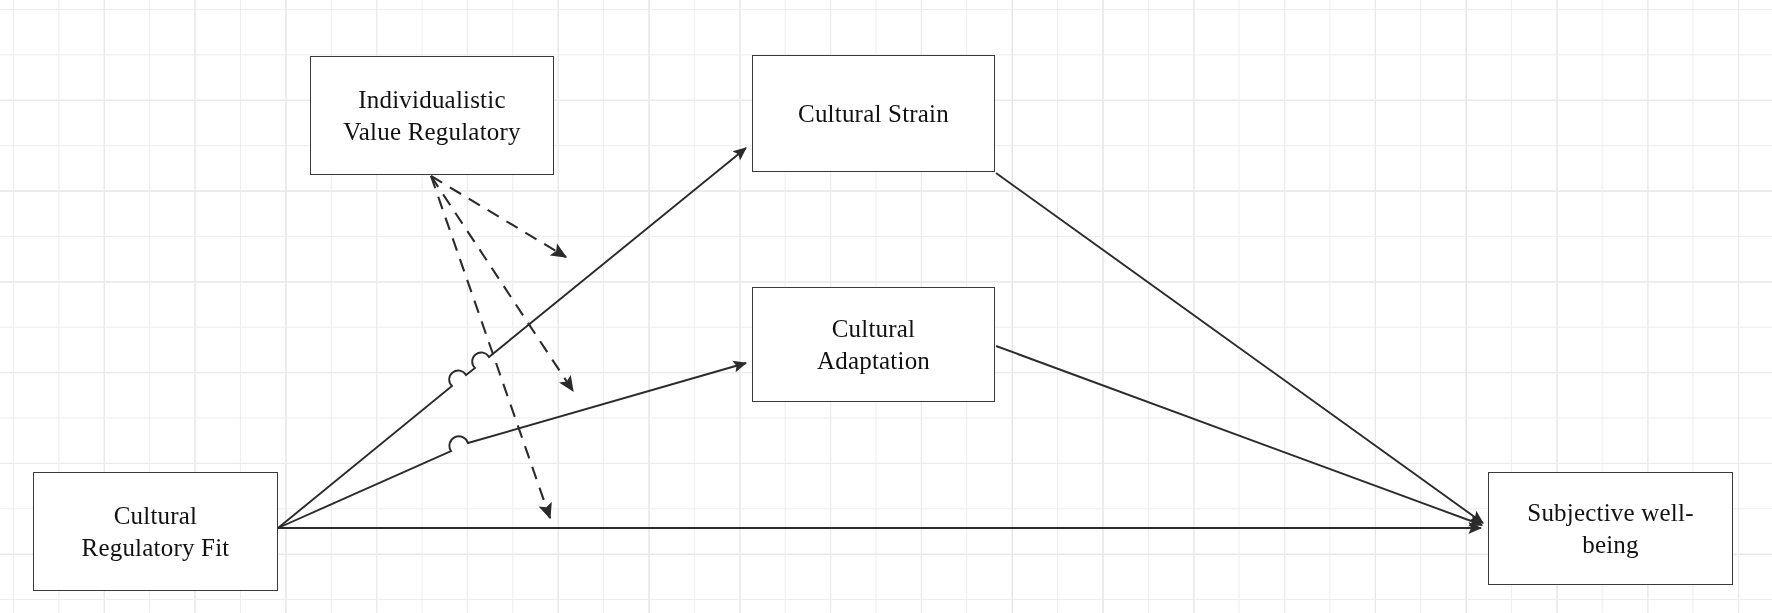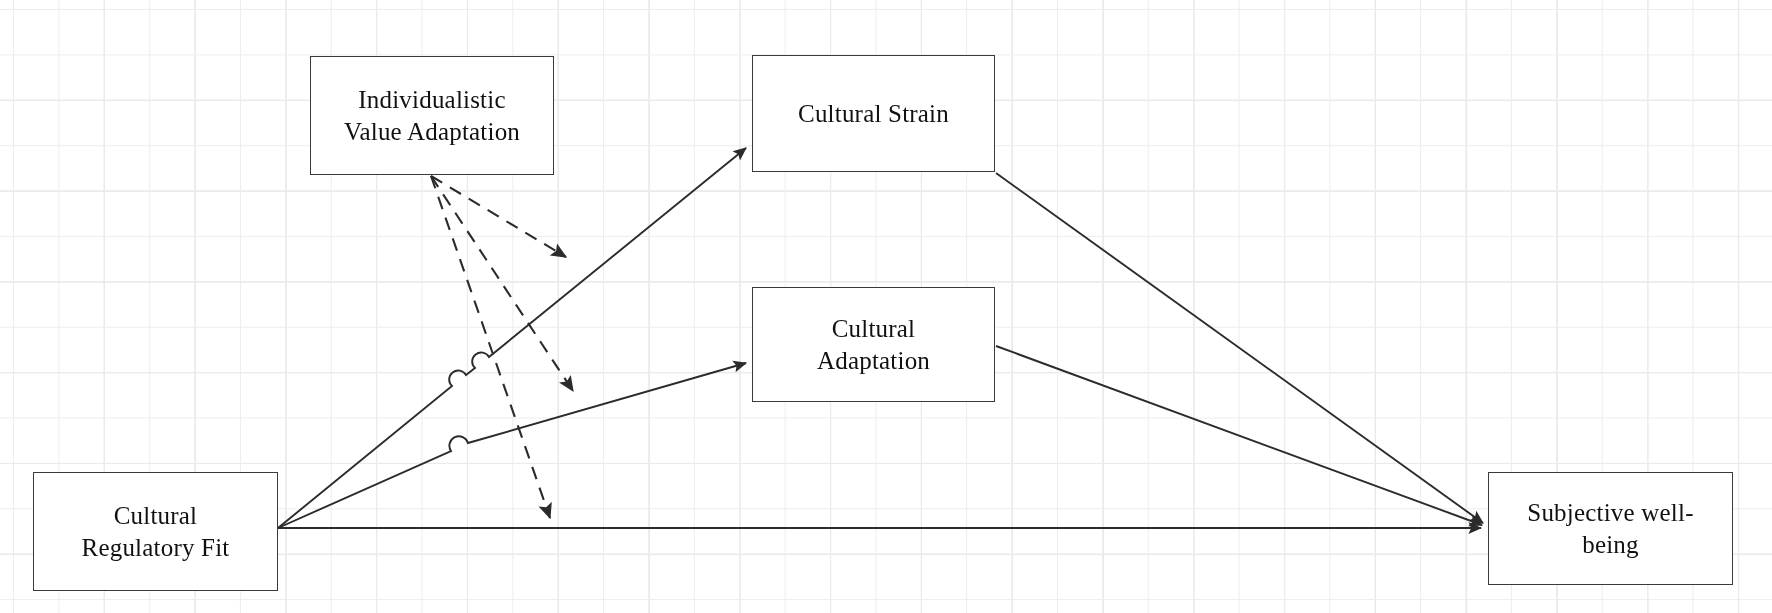--- a/index.html
+++ b/index.html
@@ -112,21 +112,21 @@
 
     <path d="M 431 176 L 566 257" fill="none" stroke="#2b2b2b" stroke-width="2.1" stroke-dasharray="13 9" marker-end="url(#arrowhead-dashed)"></path>
 
     <path d="M 431 176 L 573 391" fill="none" stroke="#2b2b2b" stroke-width="2.1" stroke-dasharray="13 9" marker-end="url(#arrowhead-dashed)"></path>
 
     <path d="M 431 176 L 550 518" fill="none" stroke="#2b2b2b" stroke-width="2.1" stroke-dasharray="13 9" marker-end="url(#arrowhead-dashed)"></path>
   </svg>
 
   <div id="node-ivo" class="node-box">
     <span class="node-label">Individualistic
-Value Adaptation</span>
+Value Regulatory</span>
   </div>
 
   <div id="node-is" class="node-box">
     <span class="node-label">Cultural Strain</span>
   </div>
 
   <div id="node-ca" class="node-box">
     <span class="node-label">Cultural
 Adaptation</span>
   </div>

